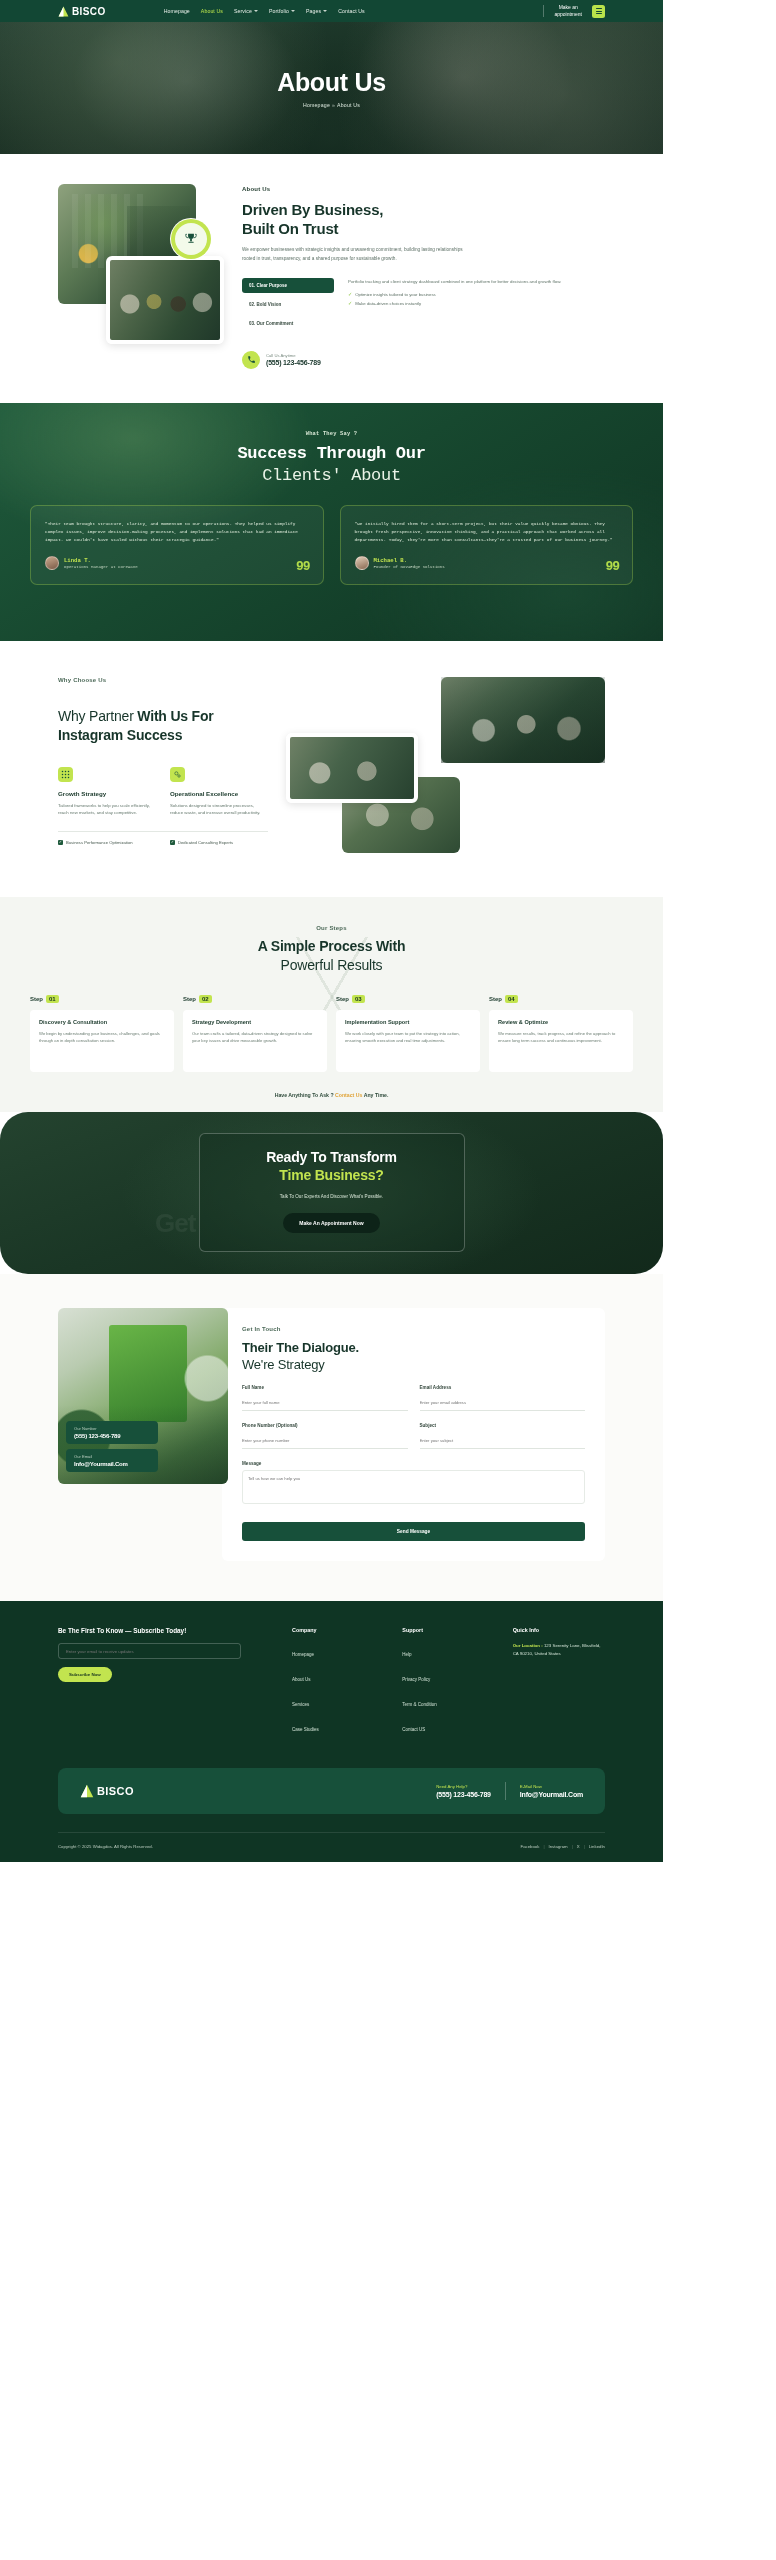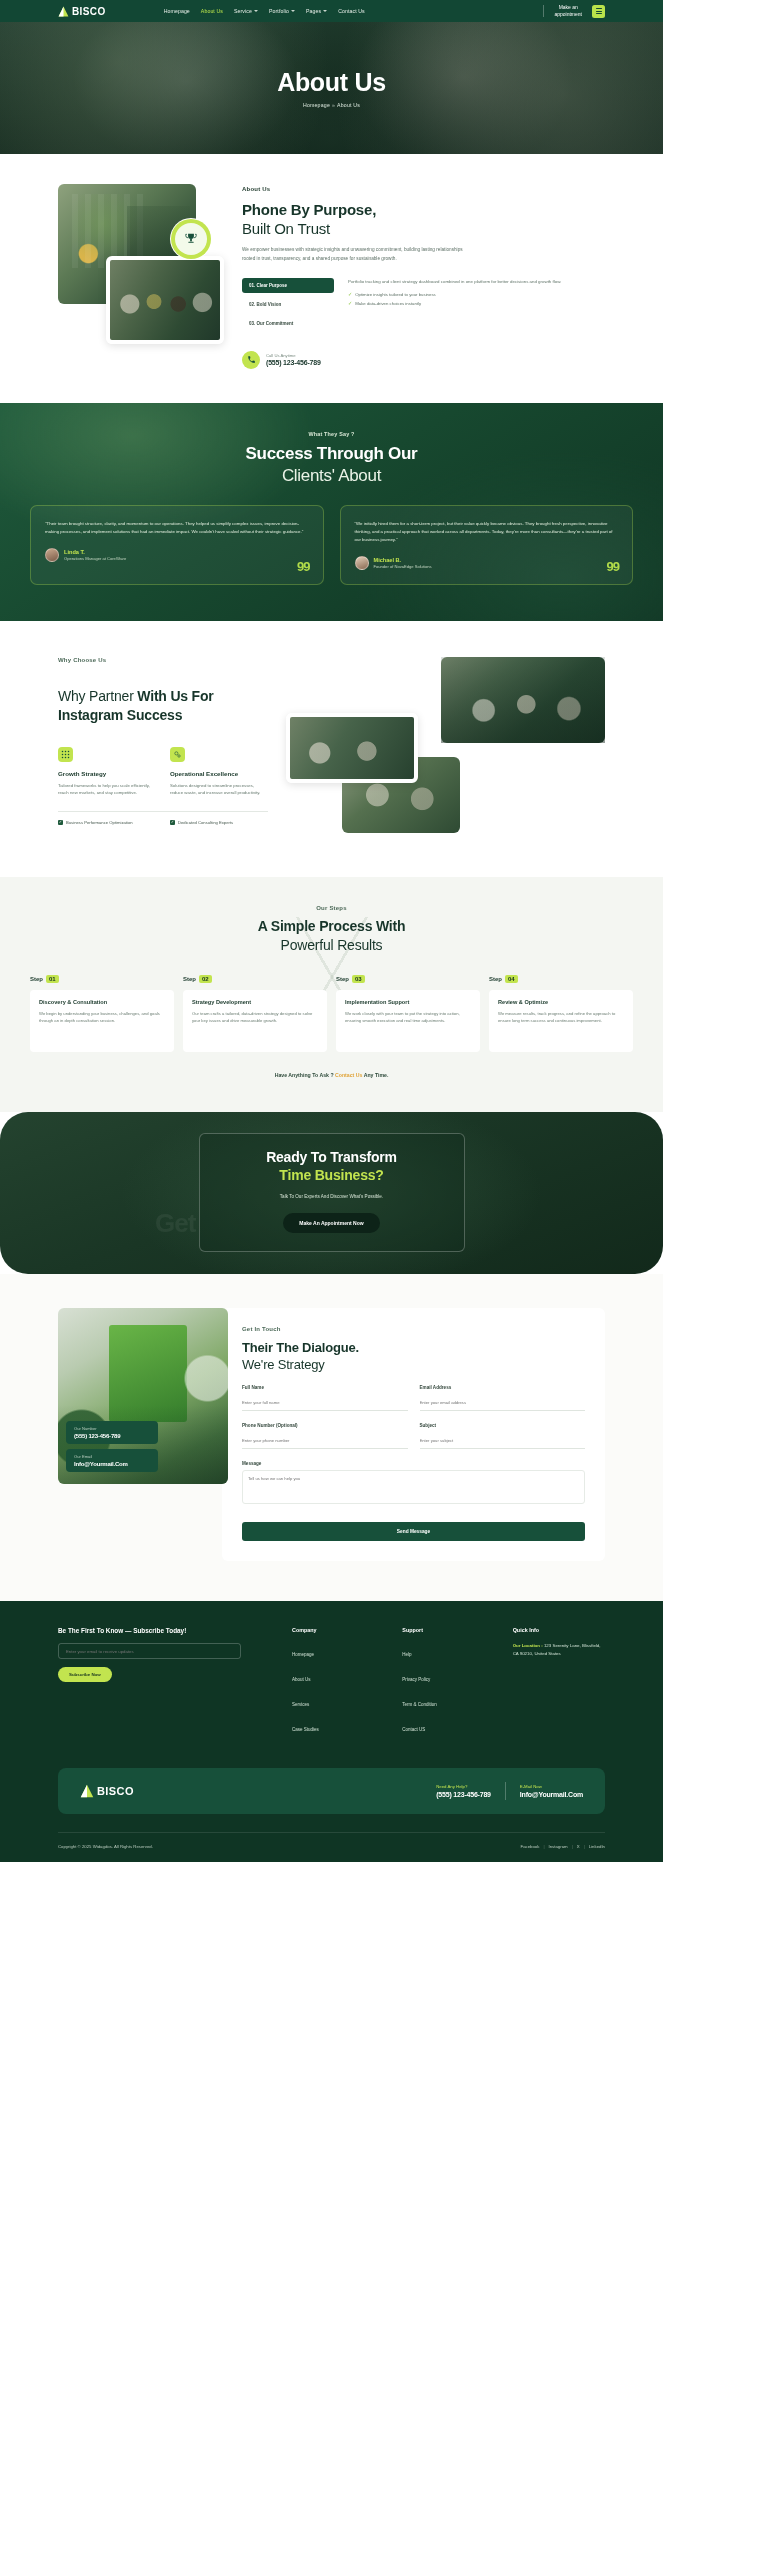--- a/index.html
+++ b/index.html
@@ -96,21 +96,21 @@
     background:#fff; display:flex; align-items:center; justify-content:center; z-index:4;
   }
   .badge-ring { width:40px;height:40px;border-radius:50%;background:#c2e44f;display:flex;align-items:center;justify-content:center;position:relative; }
   .badge-ring:after{ content:""; position:absolute; inset:4px; border-radius:50%; background:#f3faea; }
   .badge-ring svg { position:relative; z-index:2; }
 
   .about-body { flex:1; padding-top:2px; }
   .eyebrow { font-size:6px; font-weight:700; color:#1f3a2c; letter-spacing:.2px; }
   .eyebrow.lite { color:#4d6a59; font-weight:600; }
   .about-body h2 { margin-top:8px; font-size:15px; line-height:1.28; color:#17352a; font-weight:700; letter-spacing:-.2px; }
-  .about-body h2 .light { font-weight:400; }
+  .about-body h2 .light { font-weight:700; }
   .about-p { margin-top:8px; font-size:4.7px; line-height:1.85; color:#5c6f65; max-width:230px; }
 
   .about-cols { margin-top:14px; display:flex; gap:14px; }
   .acc { width:92px; flex:0 0 92px; }
   .acc-item {
     font-size:4.5px; color:#33473c; padding:5px 7px; border-radius:3px; margin-bottom:4px;
     font-weight:600;
   }
   .acc-item.on { background:#17503a; color:#fff; }
   .acc-side { flex:1; }
@@ -119,25 +119,26 @@
   .chk div { display:flex; align-items:center; gap:3px; font-size:4.3px; color:#5d7065; }
   .chk span.tick { color:#8cc63f; font-size:5px; line-height:1; }
 
   .callrow { margin-top:16px; display:flex; align-items:center; gap:6px; }
   .call-ic { width:18px;height:18px;border-radius:50%;background:#c2e44f;display:flex;align-items:center;justify-content:center; }
   .call-lbl { font-size:4.2px; color:#7b8c82; }
   .call-num { font-size:7px; font-weight:700; color:#17352a; margin-top:1px; letter-spacing:-.2px; }
 
   
   .testi {
-    padding:28px 30px 36px; position:relative; overflow:hidden;
+    padding:28px 30px 56px; position:relative; overflow:hidden;
     background:
       radial-gradient(ellipse 260px 150px at 20% 15%, rgba(120,170,110,.35), transparent 70%),
       radial-gradient(ellipse 300px 180px at 85% 80%, rgba(30,80,55,.6), transparent 70%),
       linear-gradient(150deg,#1f5a3c 0%,#17482f 45%,#0f3322 100%);
+    font-family: Liberation Mono, monospace;
   }
   .testi-head { text-align:center; position:relative; z-index:2; }
   .testi-head .eyebrow { color:#d9e8d6; font-weight:600; font-size:5.4px; }
   .testi-head h2 { margin-top:6px; color:#fff; font-size:17px; line-height:1.3; font-weight:700; letter-spacing:-.3px; }
   .testi-head h2 .light { font-weight:400; color:#eaf3e7; }
   .cards { margin-top:18px; display:flex; gap:16px; position:relative; z-index:2; }
   .tcard {
     flex:1; border:1px solid rgba(185,227,75,.3); border-radius:7px; padding:14px 14px 12px;
     background:rgba(255,255,255,.04); position:relative; min-height:80px;
   }
@@ -187,21 +188,21 @@
     position:absolute; left:56px; top:100px; width:118px; height:76px; border-radius:6px;
     background:linear-gradient(140deg,#8d9b80 0%,#55704f 40%,#2e4a33 100%); z-index:2;
   }
   .wimg3:after{ content:""; position:absolute; inset:0;
     background:
       radial-gradient(circle at 30% 50%, rgba(235,228,215,.5) 0 12%, transparent 13%),
       radial-gradient(circle at 68% 55%, rgba(220,210,195,.45) 0 12%, transparent 13%); }
 
   
   .process {
-    padding:28px 30px 34px; background:#f4f6f2; position:relative; overflow:hidden;
+    padding:28px 30px 14px; background:#f4f6f2; position:relative; overflow:hidden;
   }
   .process:before{
     content:""; position:absolute; left:50%; top:40px; transform:translateX(-50%);
     width:330px; height:120px;
     background:
       linear-gradient(60deg, transparent 49.6%, rgba(150,170,150,.22) 49.6% 50.4%, transparent 50.4%),
       linear-gradient(-60deg, transparent 49.6%, rgba(150,170,150,.22) 49.6% 50.4%, transparent 50.4%);
   }
   .proc-head { text-align:center; position:relative; z-index:2; }
   .proc-head h2 { margin-top:6px; font-size:14px; line-height:1.35; color:#17352a; font-weight:700; letter-spacing:-.2px; }
@@ -385,21 +386,21 @@
             <rect x="7.5" y="16.5" width="9" height="2" rx="0.6" fill="#17503a"></rect>
             <path d="M5 4H3v2a4 4 0 0 0 4 4" stroke="#17503a" stroke-width="1.4" fill="none"></path>
             <path d="M19 4h2v2a4 4 0 0 1-4 4" stroke="#17503a" stroke-width="1.4" fill="none"></path>
           </svg>
         </div>
       </div>
     </div>
     <div class="about-body">
       <div class="eyebrow">About Us</div>
       <h2>
-        <span>Phone By Purpose,</span><br>
+        <span>Driven By Business,</span><br>
         <span class="light">Built On Trust</span>
       </h2>
       <p class="about-p">We empower businesses with strategic insights and unwavering commitment, building lasting relationships rooted in trust, transparency, and a shared purpose for sustainable growth.</p>
       <div class="about-cols">
         <div class="acc">
           <div class="acc-item on">01. Clear Purpose</div>
           <div class="acc-item">02. Bold Vision</div>
           <div class="acc-item">03. Our Commitment</div>
         </div>
         <div class="acc-side">

